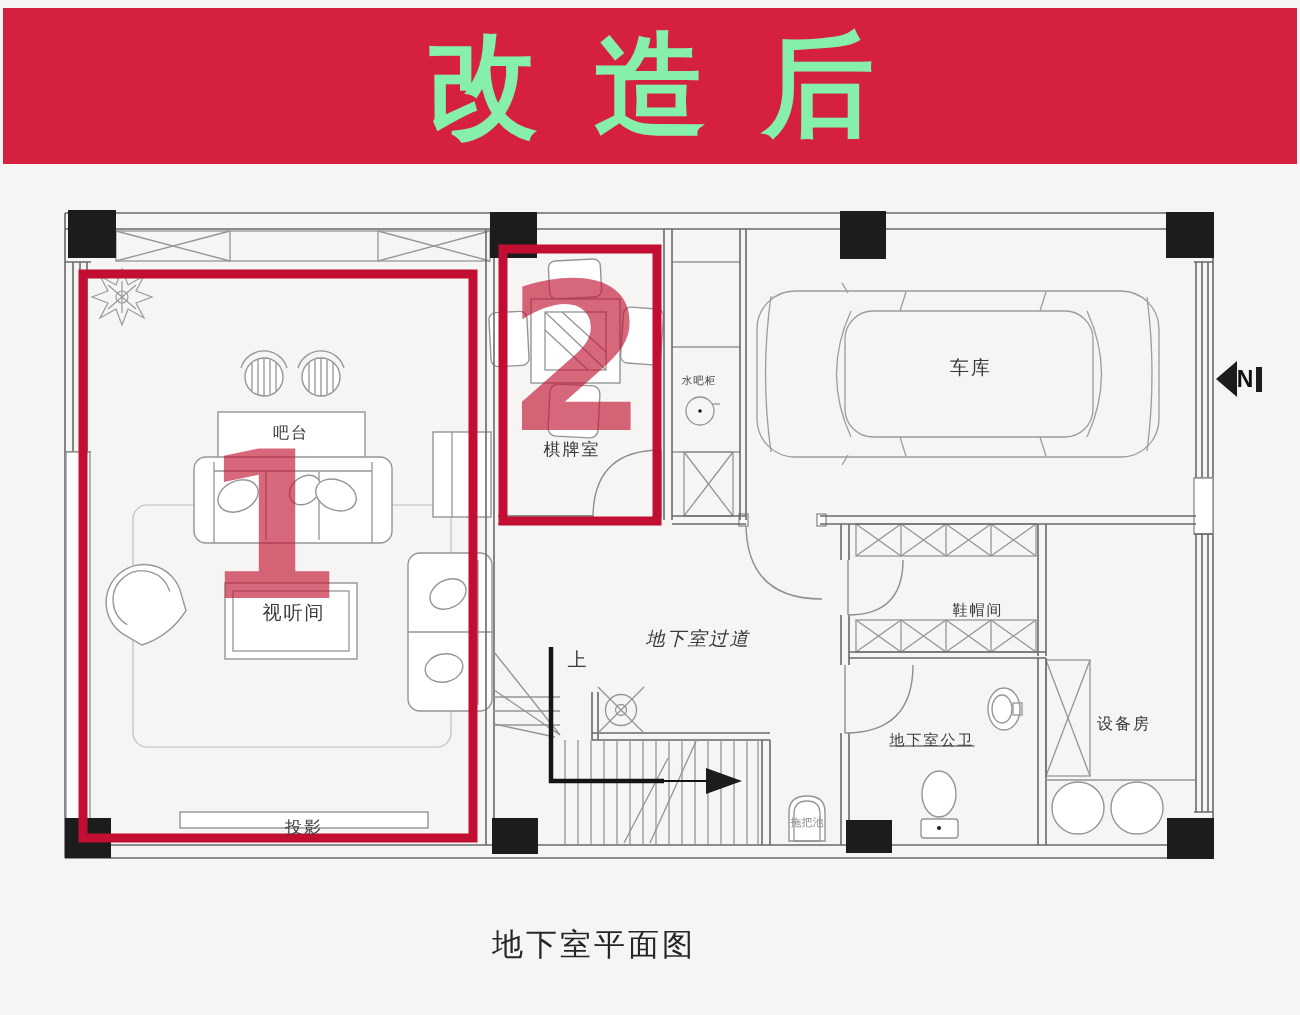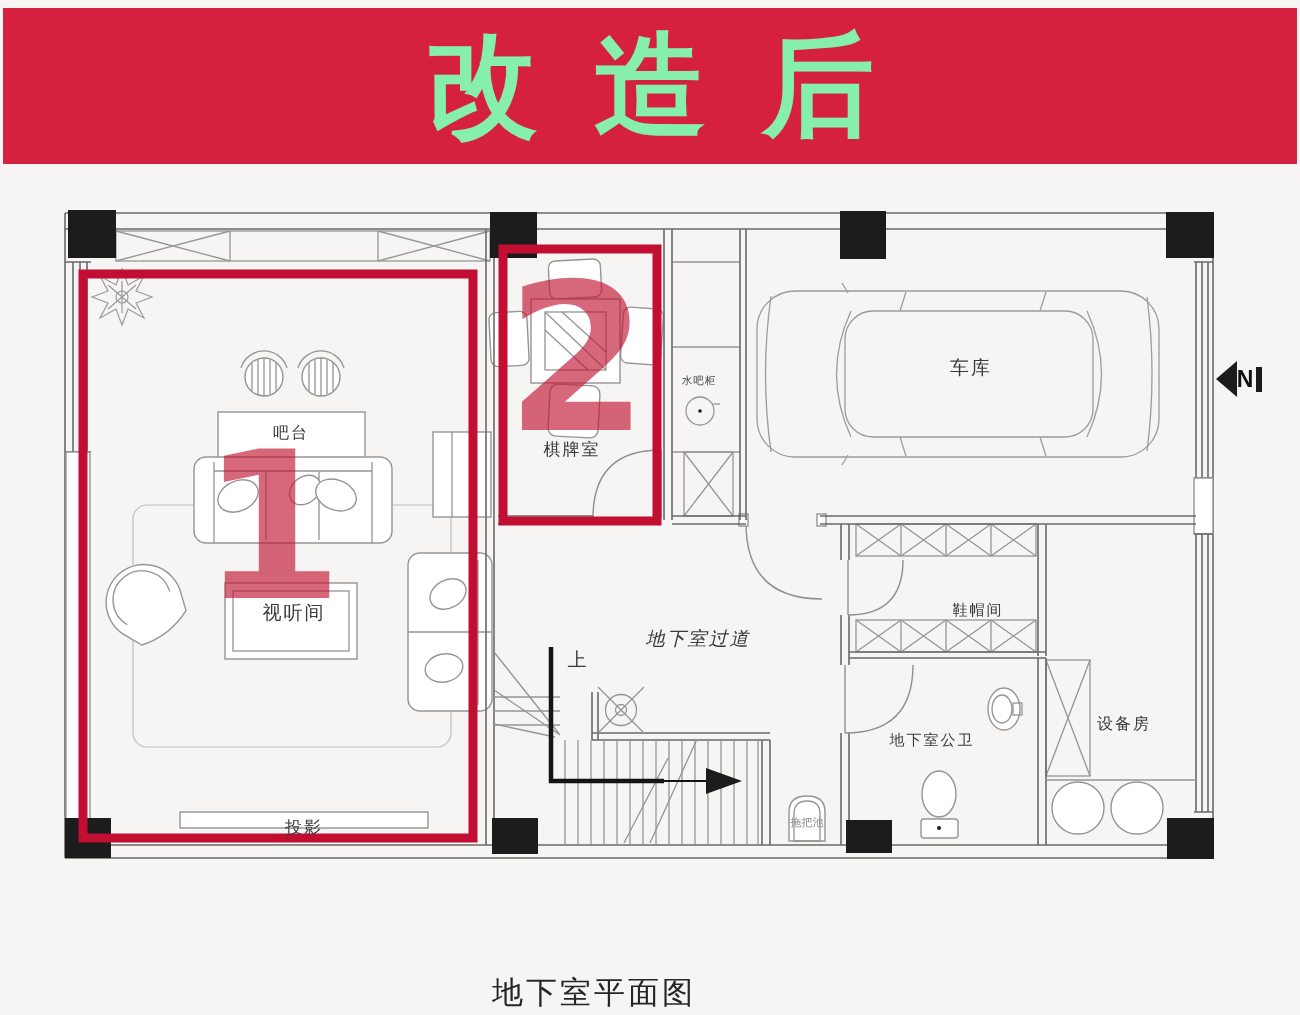--- a/index.html
+++ b/index.html
@@ -23,21 +23,21 @@
   .lt{stroke:#bdbdbd;stroke-width:1.2;fill:none;}
   .blk{fill:#1c1c1c;stroke:none;}
   .dr{stroke:#8f8f8f;stroke-width:1.4;fill:none;}
   .red{stroke:var(--line-red);stroke-width:9;fill:none;}
   .rail{stroke:#141414;stroke-width:4.5;fill:none;}
   .lbl{position:absolute;transform:translate(-50%,-50%);color:#3a3a3a;white-space:nowrap;
        letter-spacing:2px;z-index:30;}
   .num{position:absolute;transform:translate(-50%,-50%);font-family:"DejaVu Sans","Liberation Sans",sans-serif;
        font-weight:bold;font-size:205px;color:var(--num-red);opacity:.64;line-height:1;z-index:20;}
   .north{font-family:"Liberation Sans","DejaVu Sans",sans-serif;font-weight:bold;letter-spacing:0;color:#111;}
-  .caption{position:absolute;transform:translate(-50%,-50%);font-size:31px;color:#262626;letter-spacing:3px;z-index:30;margin-top:48px;}
+  .caption{position:absolute;transform:translate(-50%,-50%);font-size:31px;color:#262626;letter-spacing:3px;z-index:30;}
 </style>
 </head>
 <body>
 
 <div class="page">
 
   <div class="banner">
     <span>改造后</span>
   </div>
 
@@ -245,20 +245,20 @@
 
   <div class="lbl" style="left:291px;top:433px;font-size:16px;">吧台</div>
   <div class="lbl" style="left:294px;top:613px;font-size:19px;text-align:center;">视听间</div>
   <div class="lbl" style="left:304px;top:799px;font-size:17px;margin-top:28px;">投影</div>
   <div class="lbl" style="left:572px;top:449px;font-size:17px;">棋牌室</div>
   <div class="lbl" style="left:699px;top:381px;font-size:10.5px;letter-spacing:1px;">水吧柜</div>
   <div class="lbl" style="left:971px;top:368px;font-size:19px;">车库</div>
   <div class="lbl" style="left:698px;top:639px;font-size:19px;font-style:italic;">地下室过道</div>
   <div class="lbl" style="left:578px;top:660px;font-size:19px;">上</div>
   <div class="lbl" style="left:978px;top:610px;font-size:15px;">鞋帽间</div>
-  <div class="lbl" style="left:932px;top:740px;font-size:15px;">地下室公卫</div>
+  <div class="lbl" style="left:932px;top:740px;font-size:15px;text-decoration:underline;">地下室公卫</div>
   <div class="lbl" style="left:1124px;top:724px;font-size:16px;">设备房</div>
   <div class="lbl" style="left:807px;top:822px;font-size:11px;letter-spacing:0;color:#8a8a8a;">拖把池</div>
   <div class="lbl north" style="left:1245px;top:379px;font-size:23px;">N</div>
 
   <div class="caption" style="left:594px;top:945px;">地下室平面图</div>
 
 </div>
 
 </body></html>

